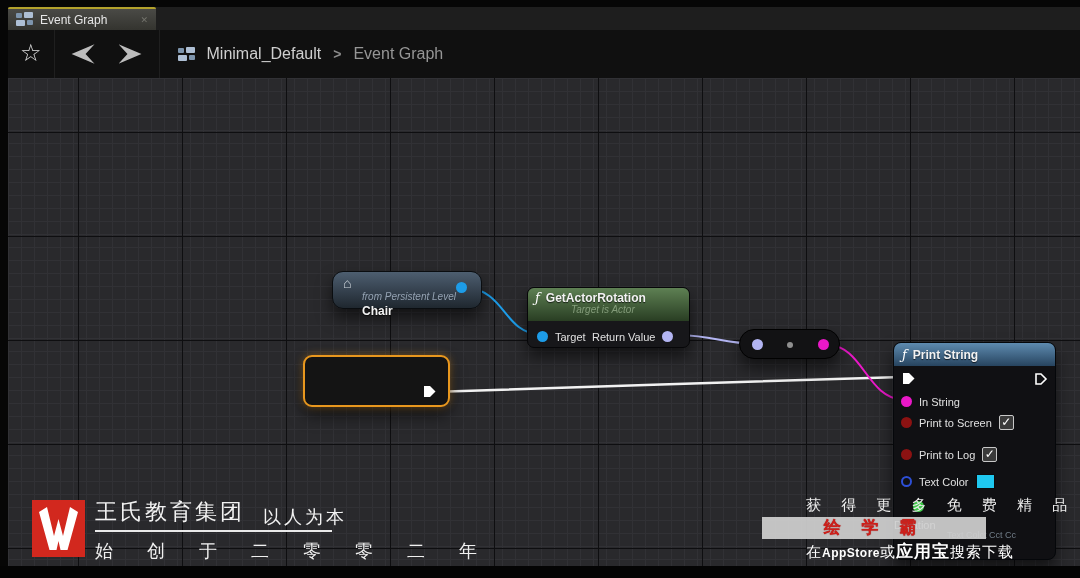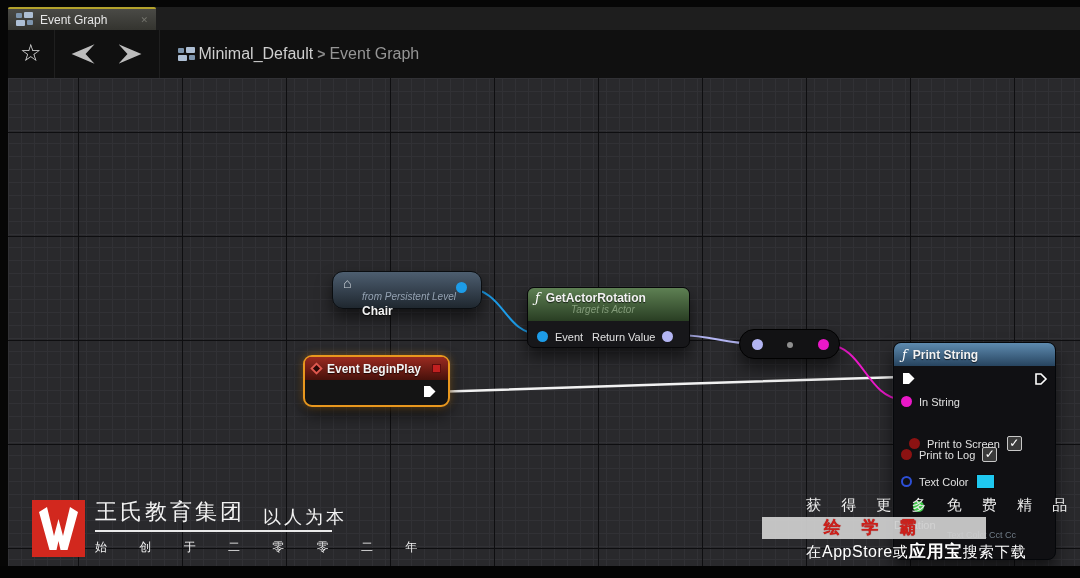--- a/index.html
+++ b/index.html
@@ -28,21 +28,21 @@
   .bpicon .br { left:11px; top:8px; width:6px; height:5px; background:#7e95ad; }
 
   
   .toolbar { position:absolute; left:8px; top:30px; width:1072px; height:48px; background:#101010;
              display:flex; align-items:center; z-index:20; }
   .tb-star { color:#e0e0e0; font-size:24px; padding:0 12px 2px 12px; }
   .tb-sep { width:1px; height:48px; background:#1f1f1f; }
   .arrow { width:28px; height:22px; background:#bdbdbd; margin:0 12px; }
   .arrow-left  { clip-path:polygon(100% 6%, 18% 50%, 100% 94%, 68% 50%); }
   .arrow-right { clip-path:polygon(0 6%, 82% 50%, 0 94%, 32% 50%); }
-  .crumb-wrap { display:flex; align-items:center; gap:4px; padding-left:18px; }
+  .crumb-wrap { display:flex; align-items:center; gap:12px; padding-left:18px; }
   .crumb-root { color:#cfcfcf; font-size:16px; }
   .crumb-sep  { color:#8c8c8c; font-size:14px; font-weight:bold; }
   .crumb-cur  { color:#969696; font-size:16px; }
 
   
   .graph { position:absolute; left:8px; top:78px; width:1072px; height:488px; z-index:1;
     background-color:#29292c;
     background-image:
       linear-gradient(#0e0e10 1px, transparent 1px),
       linear-gradient(90deg,#0e0e10 1px, transparent 1px),
@@ -110,30 +110,30 @@
   .ghost { position:absolute; left:53px; top:187px; font-size:9px; color:rgba(190,212,230,.55); white-space:nowrap; }
   .pin.hollow { background:transparent !important; border:2.5px solid; width:11px; height:11px; }
 
   
   .wm { position:absolute; z-index:10; }
   #wm-logo { left:32px; top:500px; width:53px; height:57px; background:#d2281e; }
   #wm-company { left:95px; top:497px; font-size:22px; letter-spacing:3px; color:#f2f2f2;
     font-family:"DejaVu Sans", sans-serif; white-space:nowrap; }
   #wm-slogan { left:263px; top:505px; font-size:18px; letter-spacing:3px; color:#f2f2f2; white-space:nowrap; }
   #wm-divider { left:95px; top:530px; width:237px; height:2px; background:#eaeaea; }
-  #wm-founded { left:95px; top:539px; font-size:12px; letter-spacing:14.5px; color:#f0f0f0; white-space:nowrap; }
+  #wm-founded { left:95px; top:539px; font-size:18px; letter-spacing:14.5px; color:#f0f0f0; white-space:nowrap; }
 
   #wm-line1 { left:806px; top:496px; font-size:15px; letter-spacing:8px; color:#ececec; white-space:nowrap; }
   #wm-bar { left:762px; top:517px; width:224px; height:22px; background:rgba(208,208,208,.92);
     text-align:center; }
   #wm-brand { font-size:17px; font-weight:bold; letter-spacing:8px; color:#cf1f1a; line-height:22px;
     text-shadow:0 0 1px #8c0f0f; }
   #wm-line3 { left:806px; top:540px; display:flex; align-items:baseline; color:#fff; white-space:nowrap; }
   #wm-line3 .cjk { font-size:15px; letter-spacing:1px; }
-  #wm-line3 .store { font-size:16px; font-weight:normal; letter-spacing:.5px; }
+  #wm-line3 .store { font-size:12px; font-weight:bold; letter-spacing:.5px; }
   #wm-line3 .app { font-size:17px; font-weight:bold; letter-spacing:1px; }
 </style>
 </head>
 <body>
 
 <div class="strip" id="strip-top"></div>
 <div class="strip" id="strip-left"></div>
 <div class="strip" id="strip-bottom"></div>
 
 <div class="tabbar">
@@ -187,40 +187,35 @@
 <div class="node" id="node-gar">
   <div class="hdr">
     <div class="hdr-line">
       <span class="ficon">ƒ</span>
       <span class="ntitle">GetActorRotation</span>
     </div>
     <div class="nsub">Target is Actor</div>
   </div>
   <div class="prow" id="gar-target">
     <span class="pin" style="background-color: rgb(29, 156, 232);"></span>
-    <span class="pinlabel">Event</span>
+    <span class="pinlabel">Target</span>
   </div>
   <div class="prow" id="gar-return">
     <span class="pinlabel">Return Value</span>
     <span class="pin" style="background-color: rgb(179, 181, 242);"></span>
   </div>
 </div>
 
 <div class="node" id="node-conv">
   <span class="pin" id="conv-in" style="background-color: rgb(179, 181, 242);"></span>
   <span id="conv-dot"></span>
   <span class="pin" id="conv-out" style="background-color: rgb(234, 24, 200);"></span>
 </div>
 
 <div class="node" id="node-bp">
-  <div class="hdr">
-    <span class="diamond"></span>
-    <span class="ntitle">Event BeginPlay</span>
-    <span class="redbox"></span>
-  </div>
   <svg id="bp-execout" width="15" height="15">
     <path d="M2 2 h6 l5.5 5.5 -5.5 5.5 h-6 z" fill="#ffffff"></path>
   </svg>
 </div>
 
 <div class="node" id="node-ps">
   <div class="hdr">
     <span class="ficon">ƒ</span>
     <span class="ntitle">Print String</span>
   </div>
@@ -229,21 +224,21 @@
   </svg>
   <svg id="ps-execout" width="16" height="16">
     <path d="M3 3 h5 l5 5 -5 5 h-5 z" fill="none" stroke="#ffffff" stroke-width="1.6"></path>
   </svg>
 
   <div class="prow" style="left:0; top:51px;">
     <span class="pin" style="background-color: rgb(234, 24, 200);"></span>
     <span class="pinlabel">In String</span>
   </div>
 
-  <div class="prow" style="left:0; top:93px;margin-left:8px;">
+  <div class="prow" style="left:0; top:72px;">
     <span class="pin" style="background-color: rgb(140, 18, 18);"></span>
     <span class="pinlabel">Print to Screen</span>
     <span class="checkbox">✓</span>
   </div>
 
   <div class="prow" style="left:0; top:104px;">
     <span class="pin" style="background-color: rgb(140, 18, 18);"></span>
     <span class="pinlabel">Print to Log</span>
     <span class="checkbox">✓</span>
   </div>

